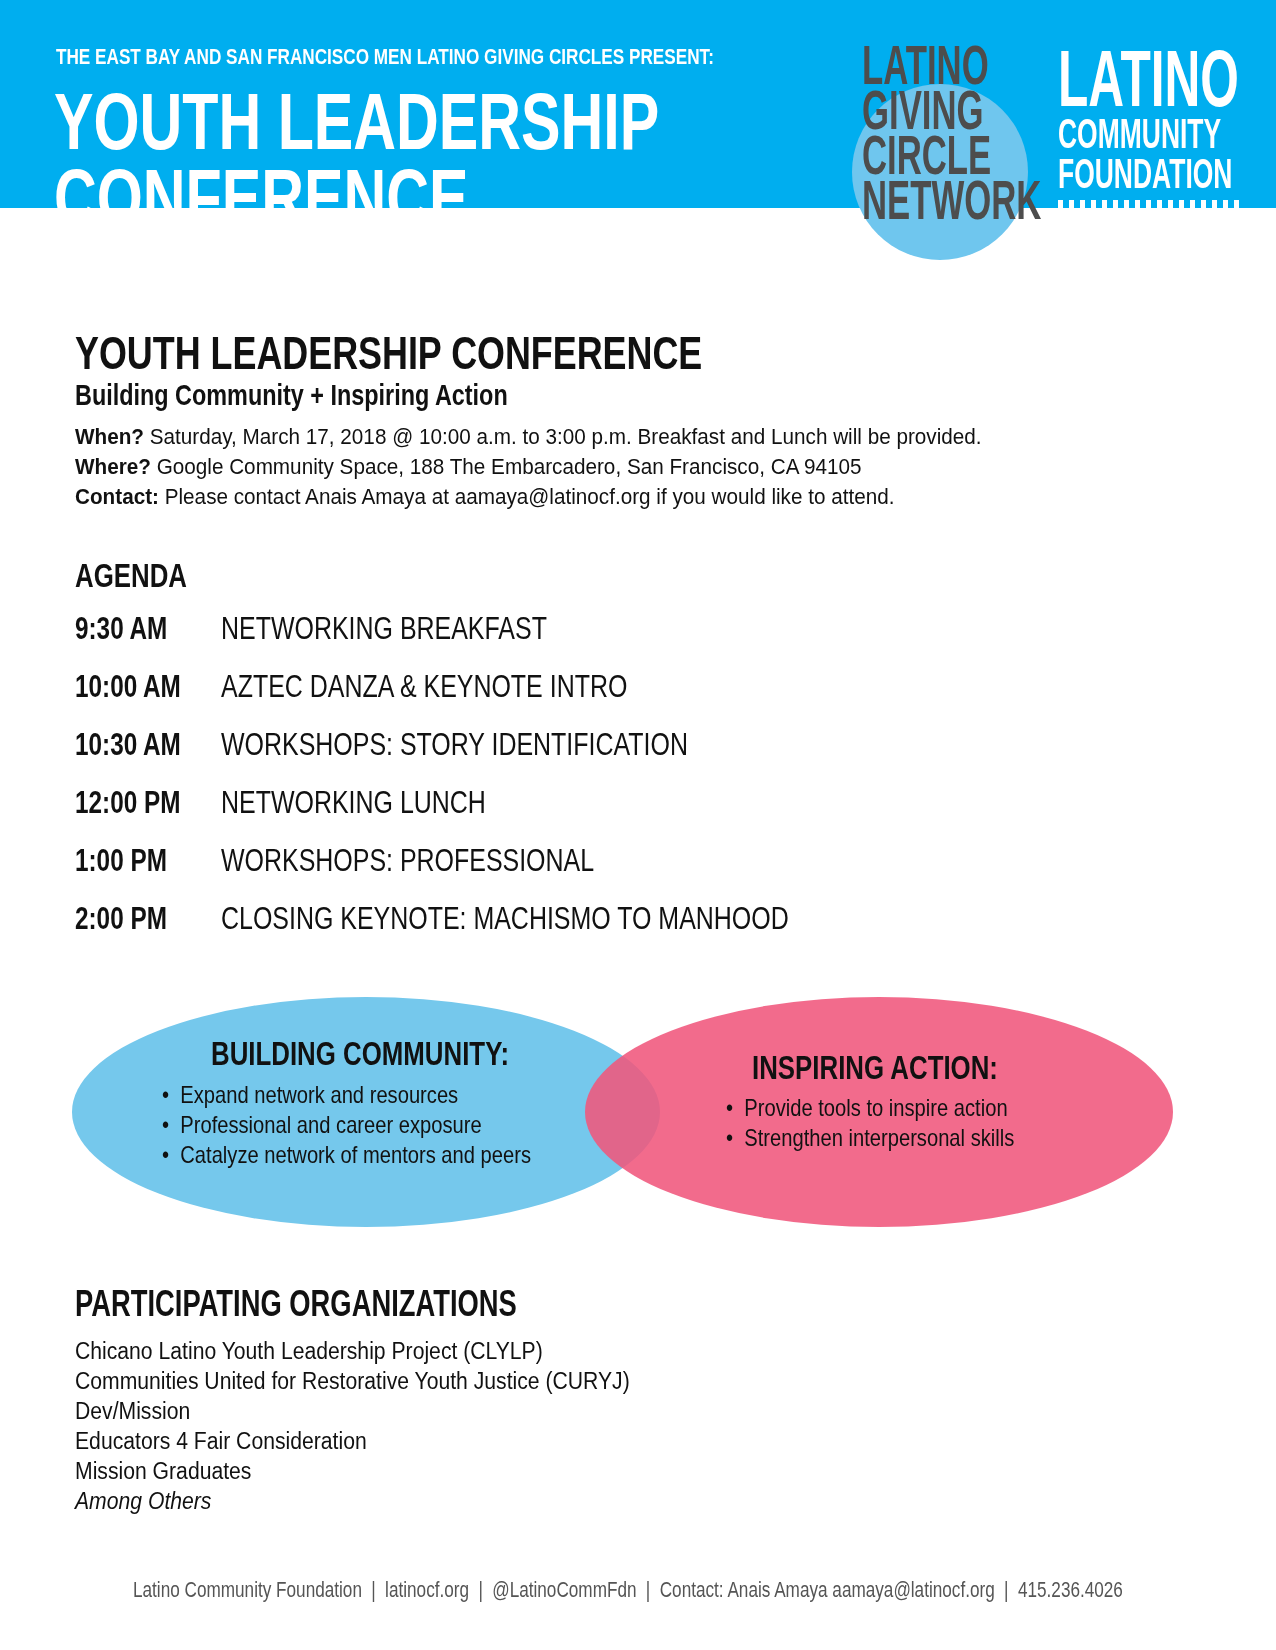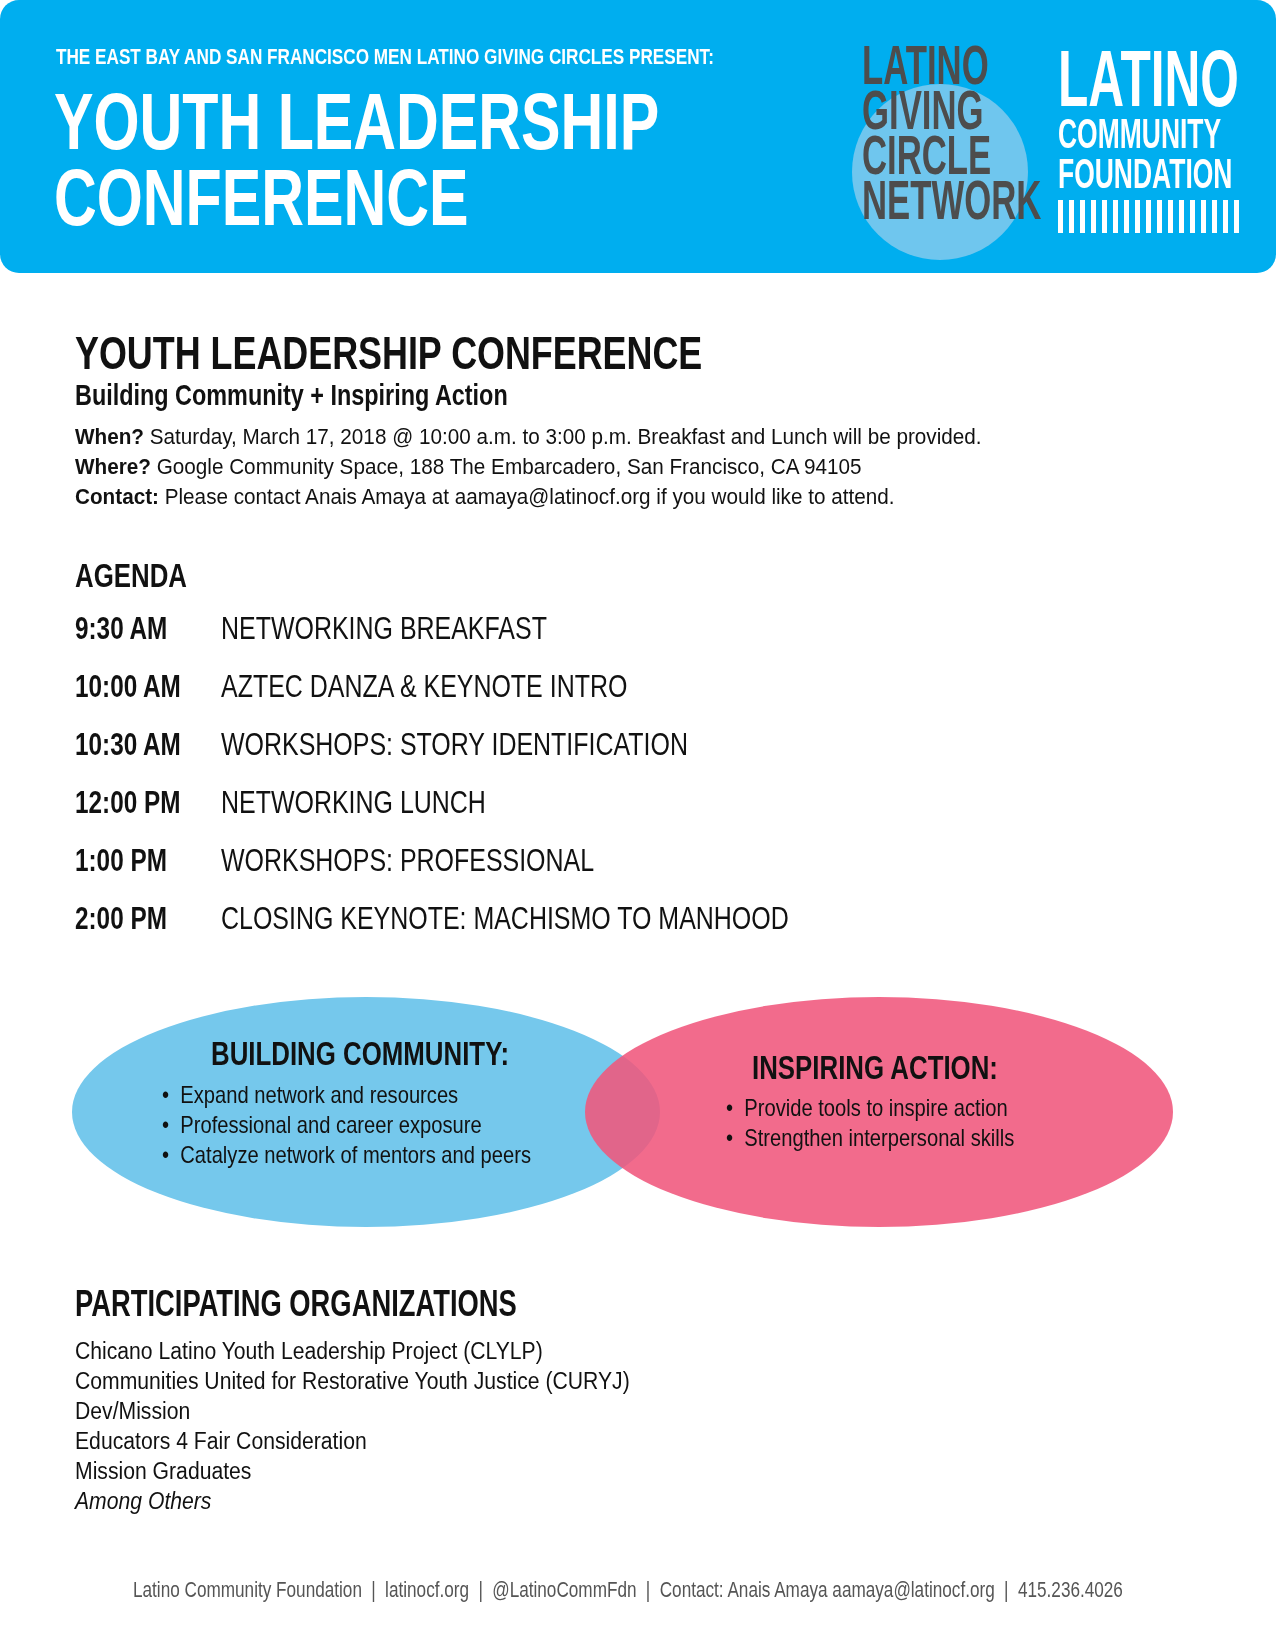--- a/index.html
+++ b/index.html
@@ -1,17 +1,17 @@
 <!DOCTYPE html>
 <html><head>
 <meta charset="utf-8">
 <style>
   html, body { margin:0; padding:0; background:#ffffff; }
   body { width:1276px; height:1650px; position:relative; overflow:hidden; font-family:"Liberation Sans", sans-serif; color:#111; }
-  .header { position:absolute; left:0; top:0; width:1276px; height:273px; background:#00aeef;border-radius:19px; }
+  .header { position:absolute; left:0; top:0; width:1276px; height:208px; background:#00aeef; }
   .presenter { position:absolute; left:56px; top:44px; color:#fff; font-weight:bold; font-size:22px; letter-spacing:0px; transform:scaleX(0.78); transform-origin:left top; white-space:nowrap; }
   .hero-title { position:absolute; left:54px; top:84px; color:#fff; font-weight:bold; font-size:80px; line-height:76px; transform:scaleX(0.74); transform-origin:left top; white-space:nowrap; }
   .lgcn { position:absolute; left:860px; top:42px; width:160px; height:190px; }
   .lgcn-circle { position:absolute; left:-8px; top:42px; width:176px; height:176px; border-radius:50%; background:#6fc6ee; }
   .lgcn-text { position:absolute; left:2px; top:0px; color:#4d4d4d; font-weight:bold; font-size:56px; line-height:45px; transform:scaleX(0.62); transform-origin:left top; white-space:nowrap; }
   .lcf { position:absolute; left:1058px; top:44px; color:#fff; }
   .lcf-big { font-weight:bold; font-size:80px; line-height:70px; transform:scaleX(0.62); transform-origin:left top; white-space:nowrap; }
   .lcf-small { font-weight:bold; font-size:42px; line-height:40px; transform:scaleX(0.63); transform-origin:left top; white-space:nowrap; }
   .lcf-bars { position:absolute; left:0; top:156px; width:186px; height:33px; background:repeating-linear-gradient(90deg,#fff 0 5px,transparent 5px 11px); }
 

